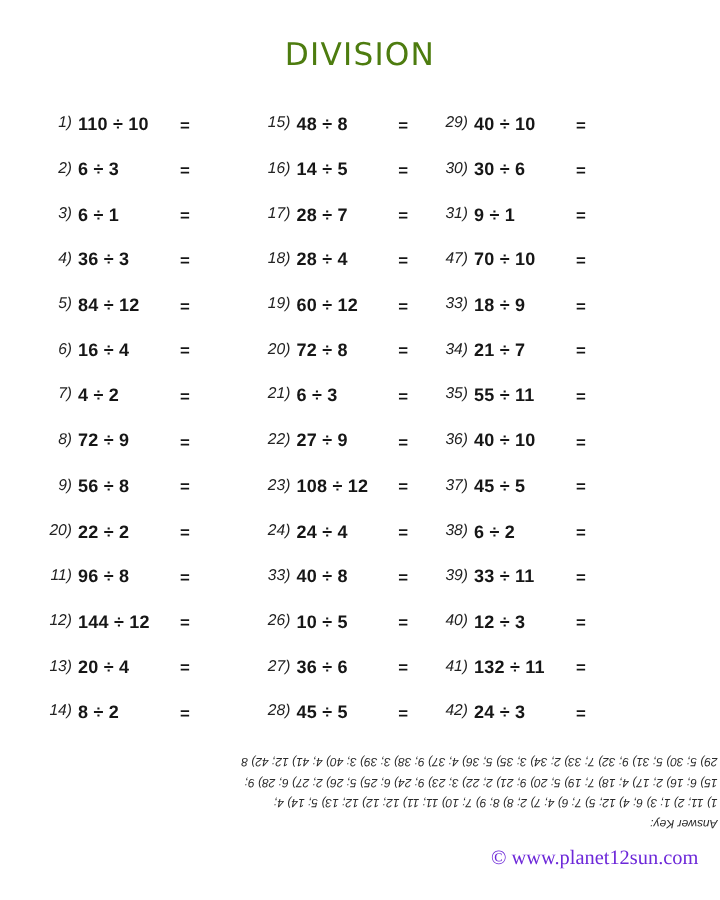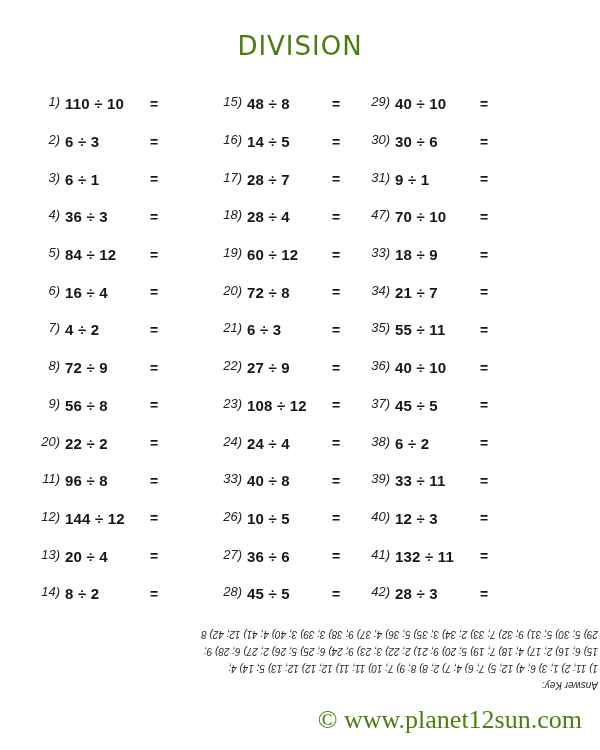--- a/index.html
+++ b/index.html
@@ -30,21 +30,21 @@
   .peq { width:18px; margin-left:2px; text-align:center;
          font-weight:bold; font-size:14px; color:#161616; flex:none; }
   .answer-key {
     position:absolute; left:178px; top:626px; width:420px;
     transform:rotate(180deg);
     font-style:italic; font-size:10px; line-height:17px;
     color:#2a2a2a; text-align:left; white-space:nowrap;
   }
   .footer {
     position:absolute; top:705px; right:18px;
-    font-family:"Liberation Serif", serif; font-size:26px; color:#4d7c0f;
+    font-family:"Liberation Serif", serif; font-size:17px; color:#6d28d9;
   }
 </style>
 </head>
 <body>
 
 <div class="page">
 
   <div class="title">DIVISION</div>
 
   <div class="grid">
@@ -253,21 +253,21 @@
           <span class="pexpr">12 ÷ 3</span>
           <span class="peq">=</span>
         </div>
         <div class="prow">
           <span class="pnum">41)</span>
           <span class="pexpr">132 ÷ 11</span>
           <span class="peq">=</span>
         </div>
         <div class="prow">
           <span class="pnum">42)</span>
-          <span class="pexpr">28 ÷ 3</span>
+          <span class="pexpr">24 ÷ 3</span>
           <span class="peq">=</span>
         </div>
       </div>
   </div>
 
   <div class="answer-key">
     <div>Answer Key:</div>
     <div>1) 11; 2) 1; 3) 6; 4) 12; 5) 7; 6) 4; 7) 2; 8) 8; 9) 7; 10) 11; 11) 12; 12) 12; 13) 5; 14) 4;</div>
     <div>15) 6; 16) 2; 17) 4; 18) 7; 19) 5; 20) 9; 21) 2; 22) 3; 23) 9; 24) 6; 25) 5; 26) 2; 27) 6; 28) 9;</div>
     <div>29) 5; 30) 5; 31) 9; 32) 7; 33) 2; 34) 3; 35) 5; 36) 4; 37) 9; 38) 3; 39) 3; 40) 4; 41) 12; 42) 8</div>

